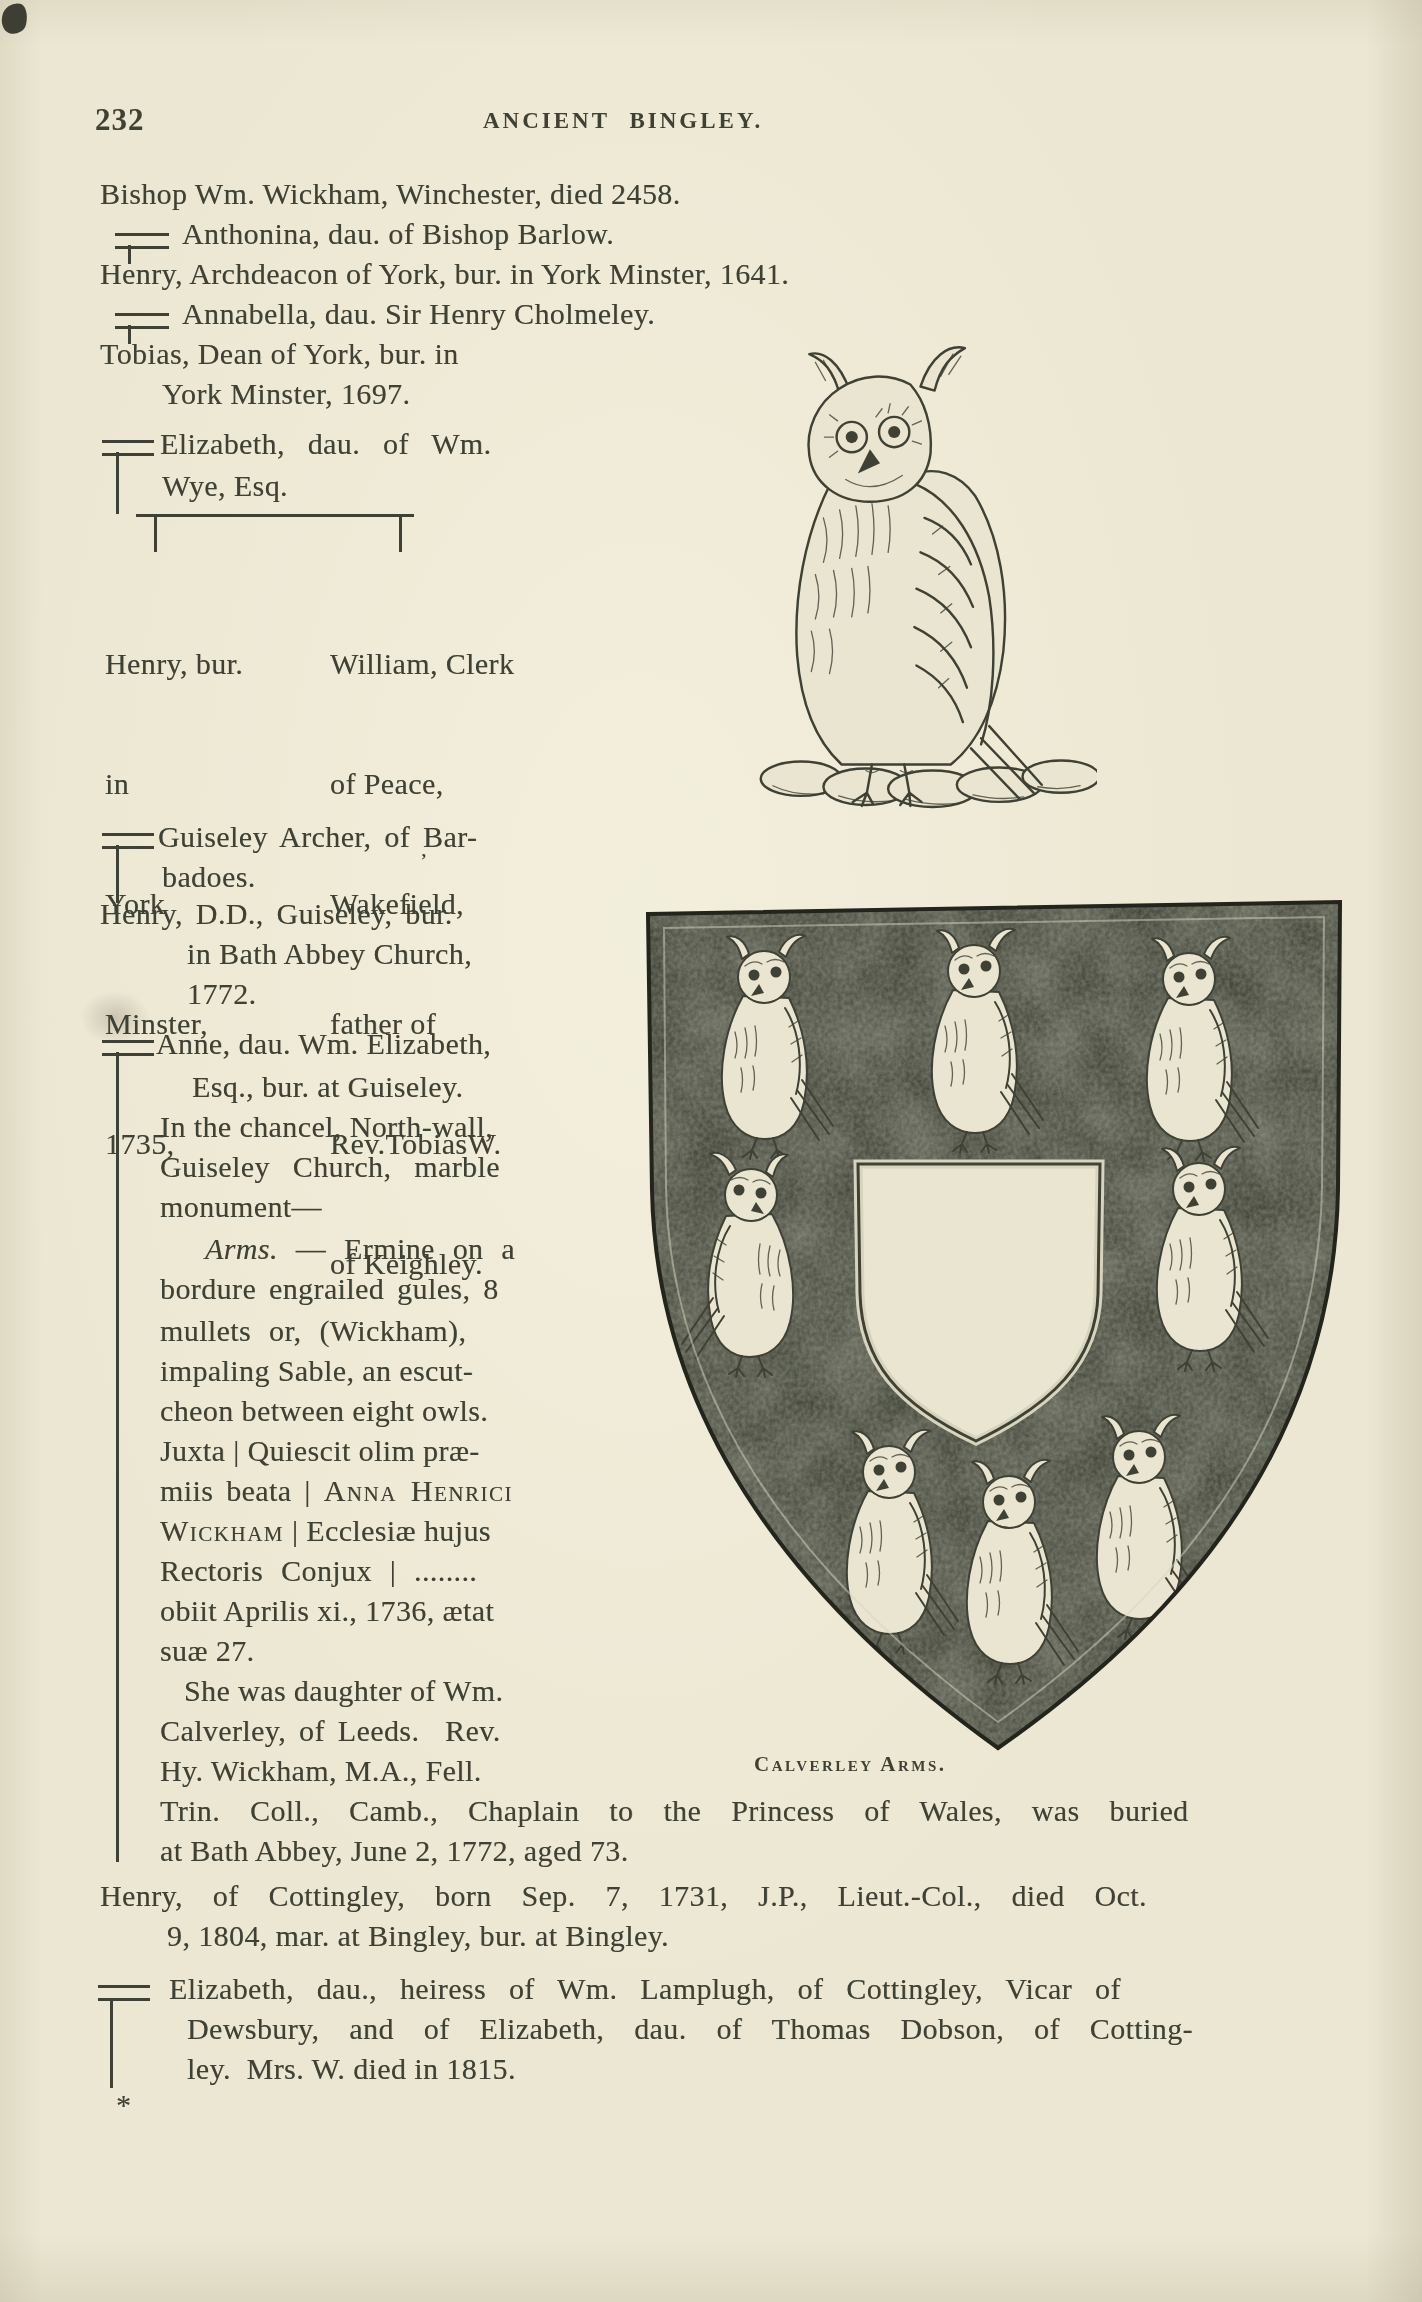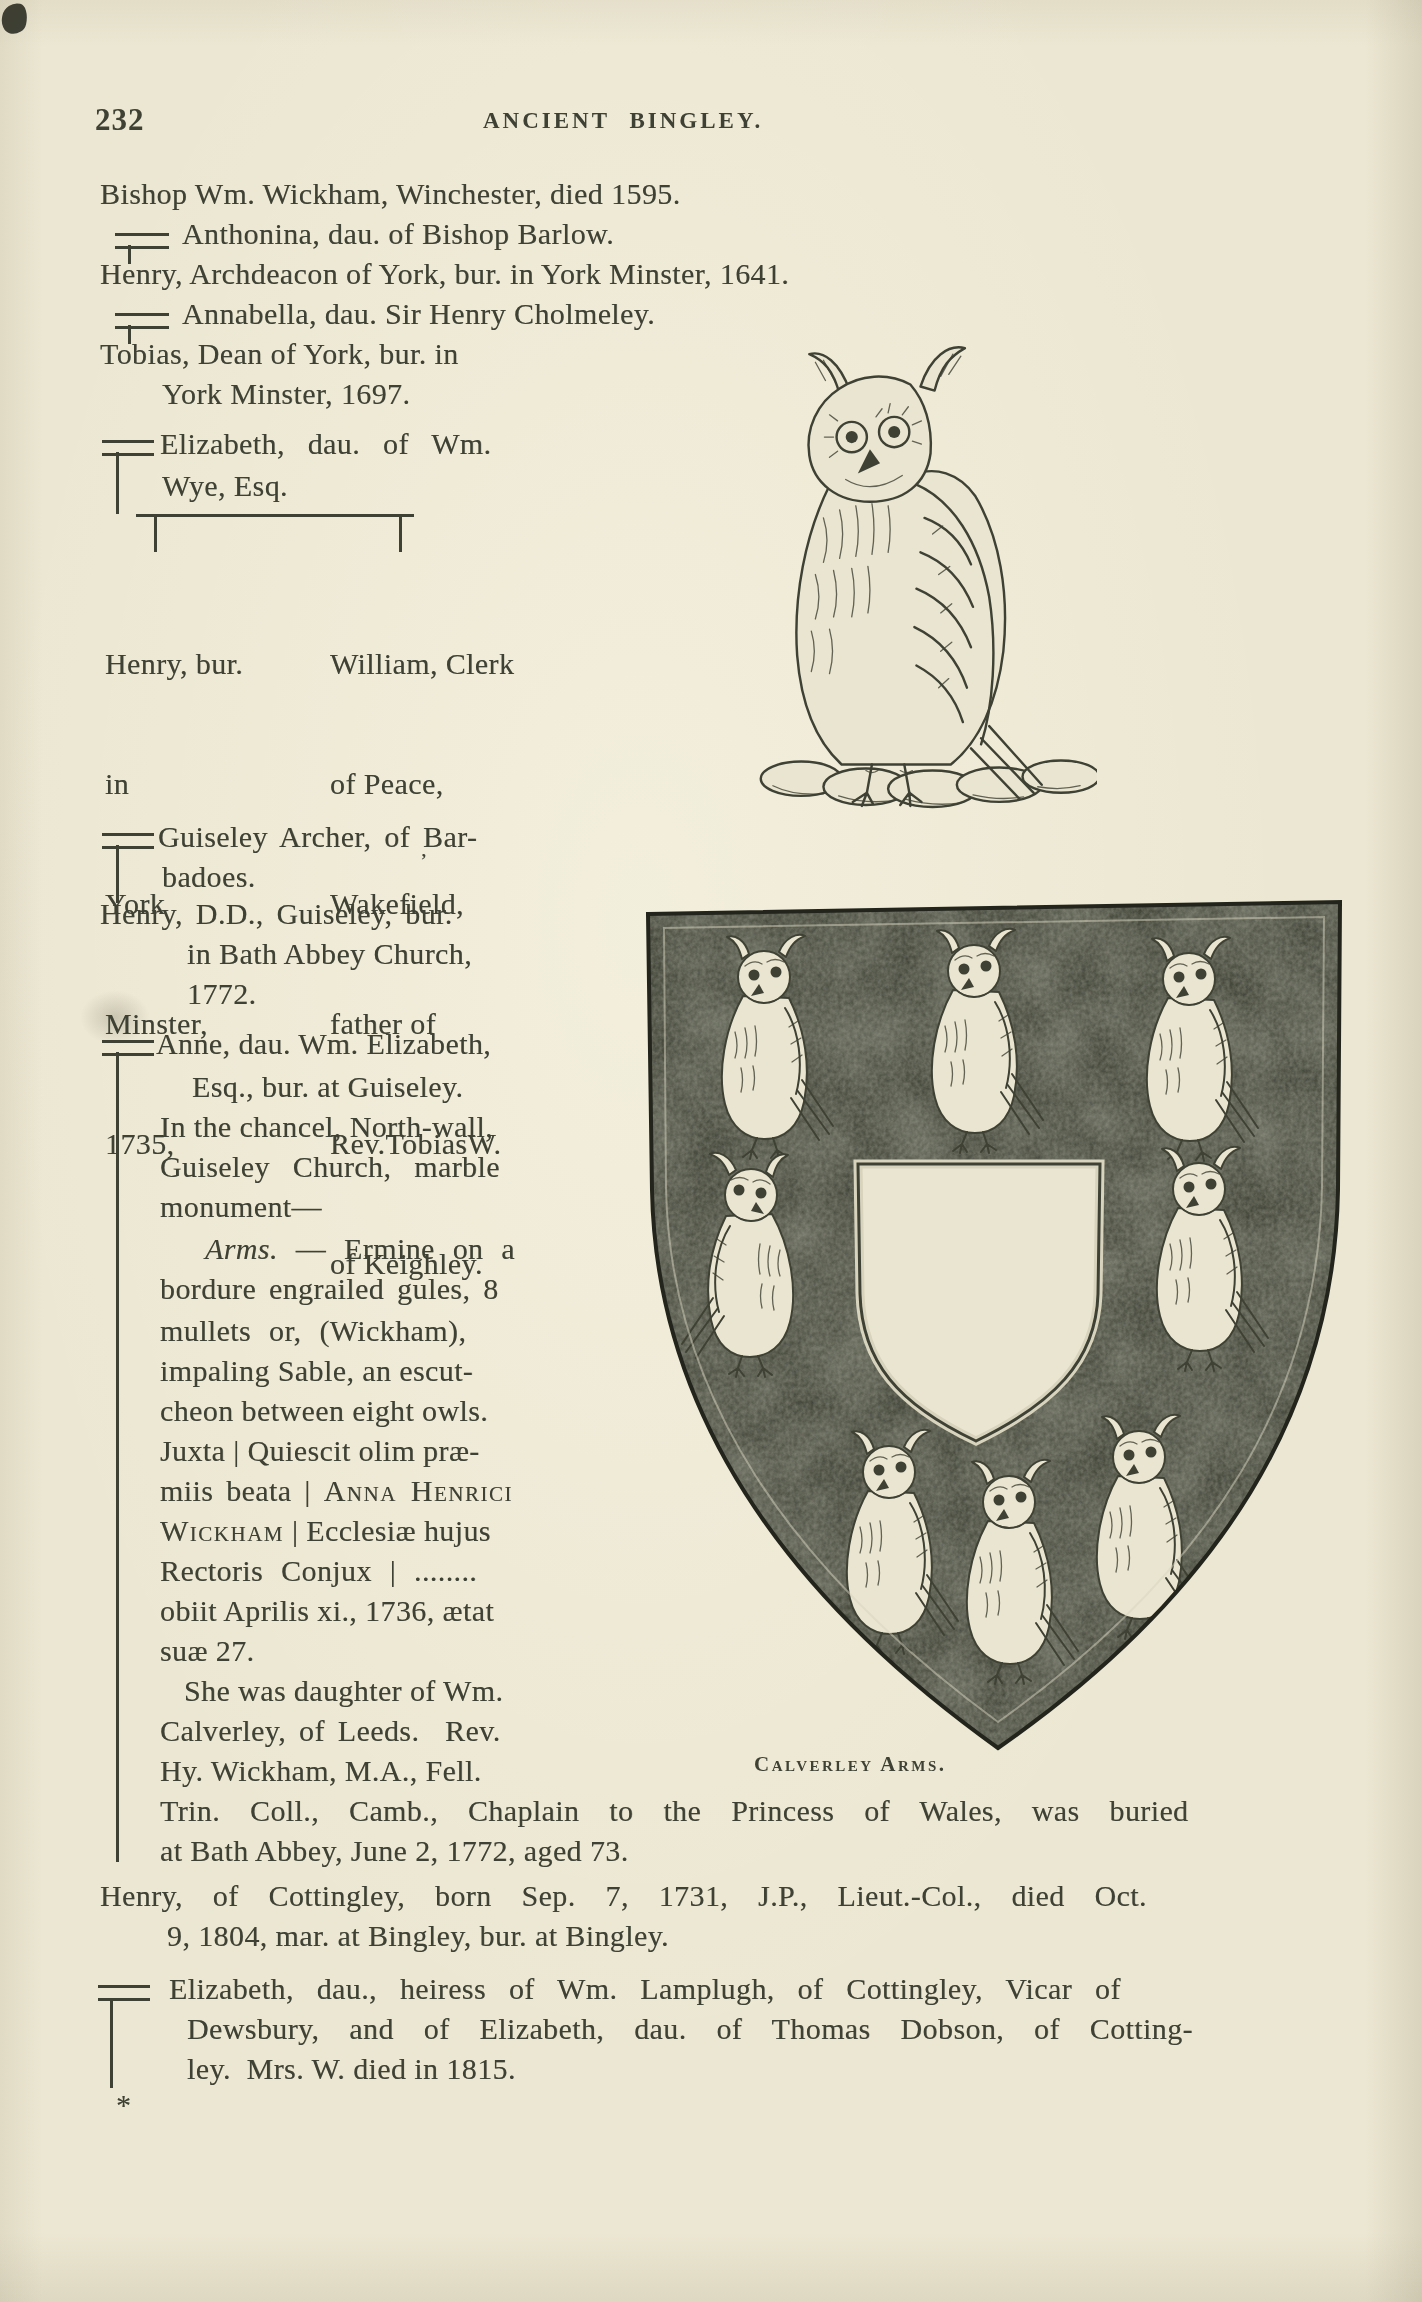--- a/index.html
+++ b/index.html
@@ -48,21 +48,21 @@
 </style>
 </head>
 <body>
 
 <div class="blot"></div>
 <div class="smudge"></div>
 
 <div class="pagenum">232</div>
 <div class="runhead">ANCIENT BINGLEY.</div>
 
-<div class="ln" style="left:100px;top:179px">Bishop Wm. Wickham, Winchester, died 1595.</div>
+<div class="ln" style="left:100px;top:179px">Bishop Wm. Wickham, Winchester, died 2458.</div>
 <span class="marr desc" style="left:115px;top:233px;width:54px"></span>
 <div class="ln" style="left:182px;top:219px">Anthonina, dau. of Bishop Barlow.</div>
 <div class="ln" style="left:100px;top:259px">Henry, Archdeacon of York, bur. in York Minster, 1641.</div>
 <span class="marr desc" style="left:115px;top:313px;width:54px"></span>
 <div class="ln" style="left:182px;top:299px">Annabella, dau. Sir Henry Cholmeley.</div>
 <div class="ln" style="left:100px;top:339px">Tobias, Dean of York, bur. in</div>
 <div class="ln" style="left:162px;top:379px">York Minster, 1697.</div>
 
 <span class="marr" style="left:102px;top:440px;width:52px"></span>
 <div class="ln w3" style="left:160px;top:429px">Elizabeth, dau. of Wm.</div>

